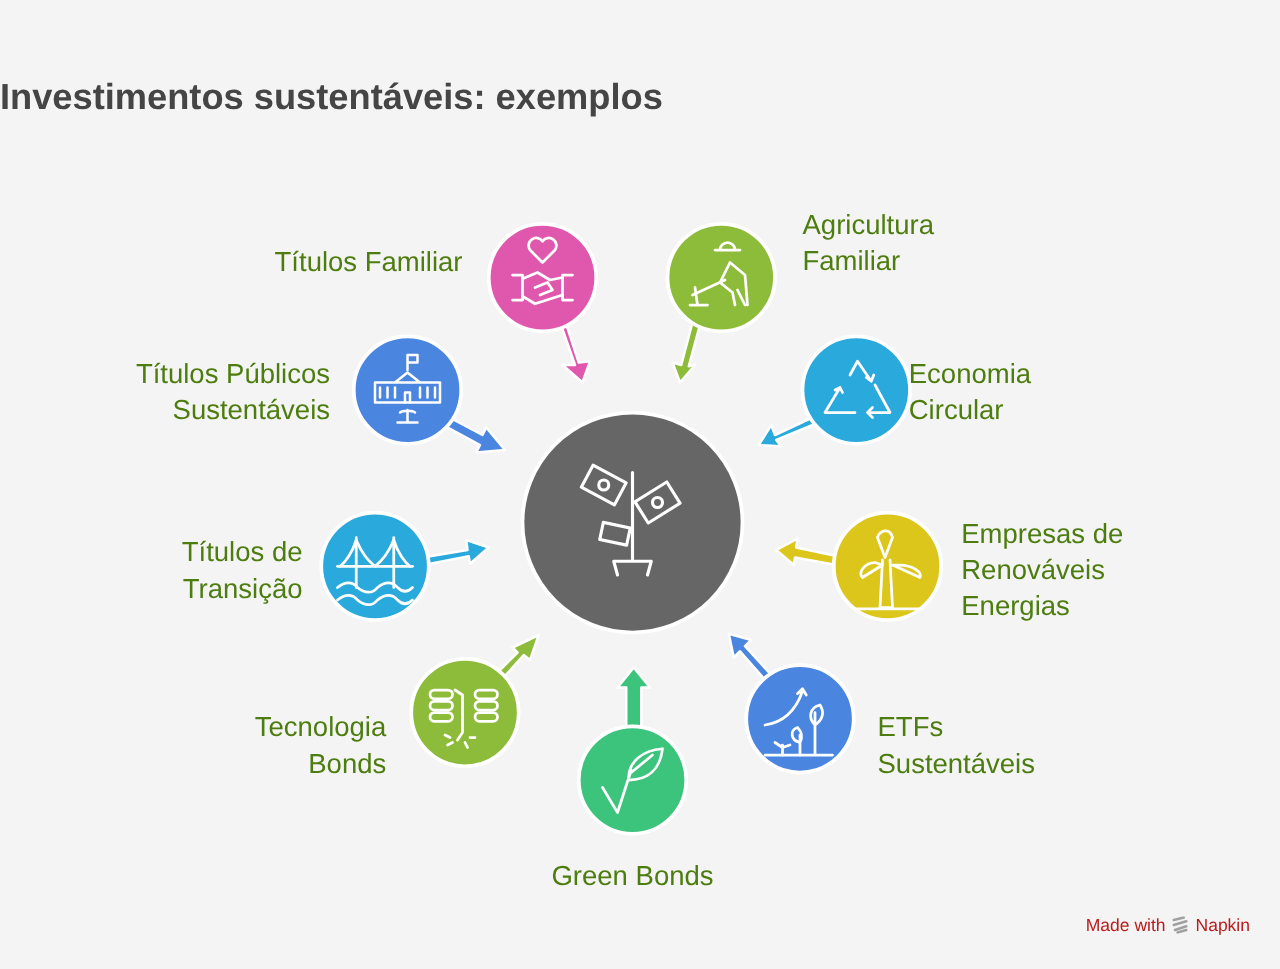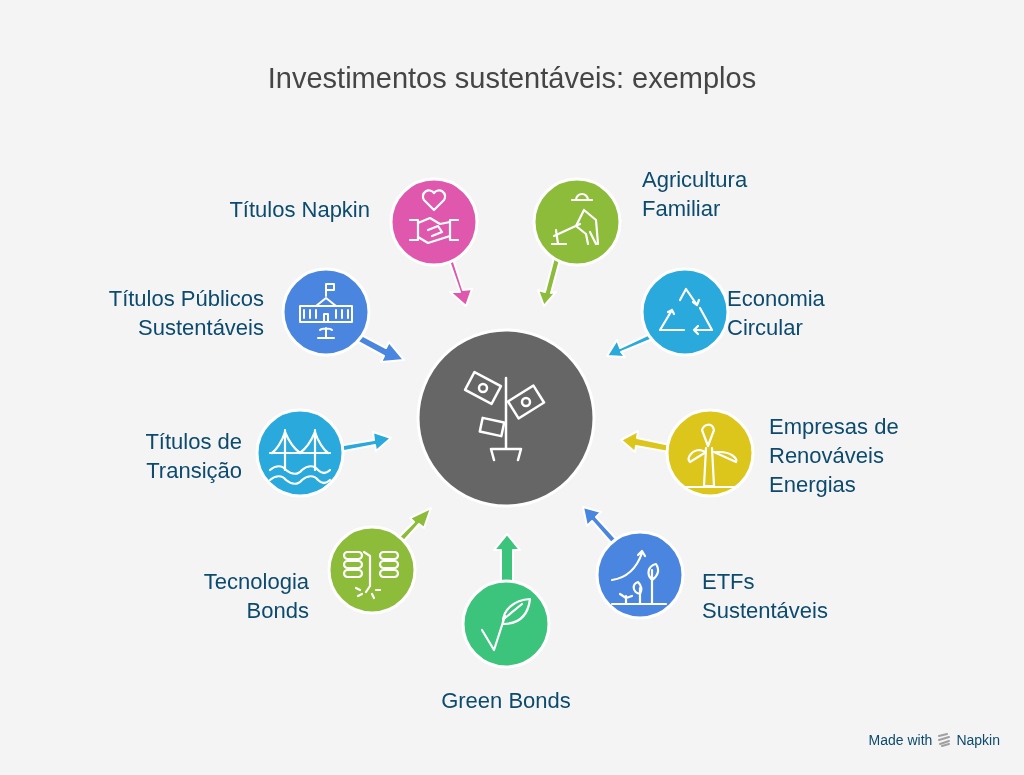--- a/index.html
+++ b/index.html
@@ -1,24 +1,24 @@
 <!DOCTYPE html>
 <html><head>
 <meta charset="utf-8">
 <style>
   html, body { margin:0; padding:0; }
   body { width:1024px; height:775px; background:#f4f4f4; position:relative; overflow:hidden;
          font-family:"Liberation Sans", sans-serif; color:#444; }
-  .title { position:absolute; top:62px; left:0; width:1024px; text-align:center;
-           font-size:29px; font-weight:normal; color:#454545; }
+  .title { position:absolute; top:62px; left:0; width:1024px; text-align:left;
+           font-size:29px; font-weight:bold; color:#454545; }
   svg.diagram { position:absolute; left:0; top:0; }
-  .lbl { position:absolute; font-size:22px; line-height:29px; color:#0c4a6e; }
+  .lbl { position:absolute; font-size:22px; line-height:29px; color:#4d7c0f; }
   .lbl.r { text-align:right; }
   .lbl.c { text-align:center; }
-  .footer { position:absolute; right:24px; top:732px; font-size:14px; color:#0c4a6e; display:flex; align-items:center; gap:5px; }
+  .footer { position:absolute; right:24px; top:732px; font-size:14px; color:#b91c1c; display:flex; align-items:center; gap:5px; }
 </style>
 </head>
 <body>
 
 <div class="title">Investimentos sustentáveis: exemplos</div>
 
 <svg class="diagram" width="1024" height="775" viewBox="0 0 1024 775">
   <g fill="none" stroke-linecap="round" stroke-linejoin="round">
 
   <g>
@@ -131,21 +131,21 @@
       <path d="M326 296 L326 284 L334 284 L334 290 L326 290"></path>
       <path d="M300 306 L352 306 M300 306 L300 322 L352 322 L352 306 M316 306 L326 298 L336 306"></path>
       <path d="M304 310 L304 318 M310 310 L310 318 M316 310 L316 318 M336 310 L336 318 M342 310 L342 318 M348 310 L348 318 M324 322 L324 314 L328 314 L328 322"></path>
       <path d="M326 328 L326 338 M318 338 L334 338 M320 330 C322 328 330 328 332 330"></path>
     </g>
   </g>
   </g>
 </svg>
 
 <div class="lbl r" style="left:150px; top:195px; width:220px;">
-  <div>Títulos Napkin</div>
+  <div>Títulos Familiar</div>
 </div>
 <div class="lbl" style="left:642px; top:165px;">
   <div>Agricultura</div>
   <div>Familiar</div>
 </div>
 <div class="lbl" style="left:727px; top:284px;">
   <div>Economia</div>
   <div>Circular</div>
 </div>
 <div class="lbl" style="left:769px; top:412px;">

